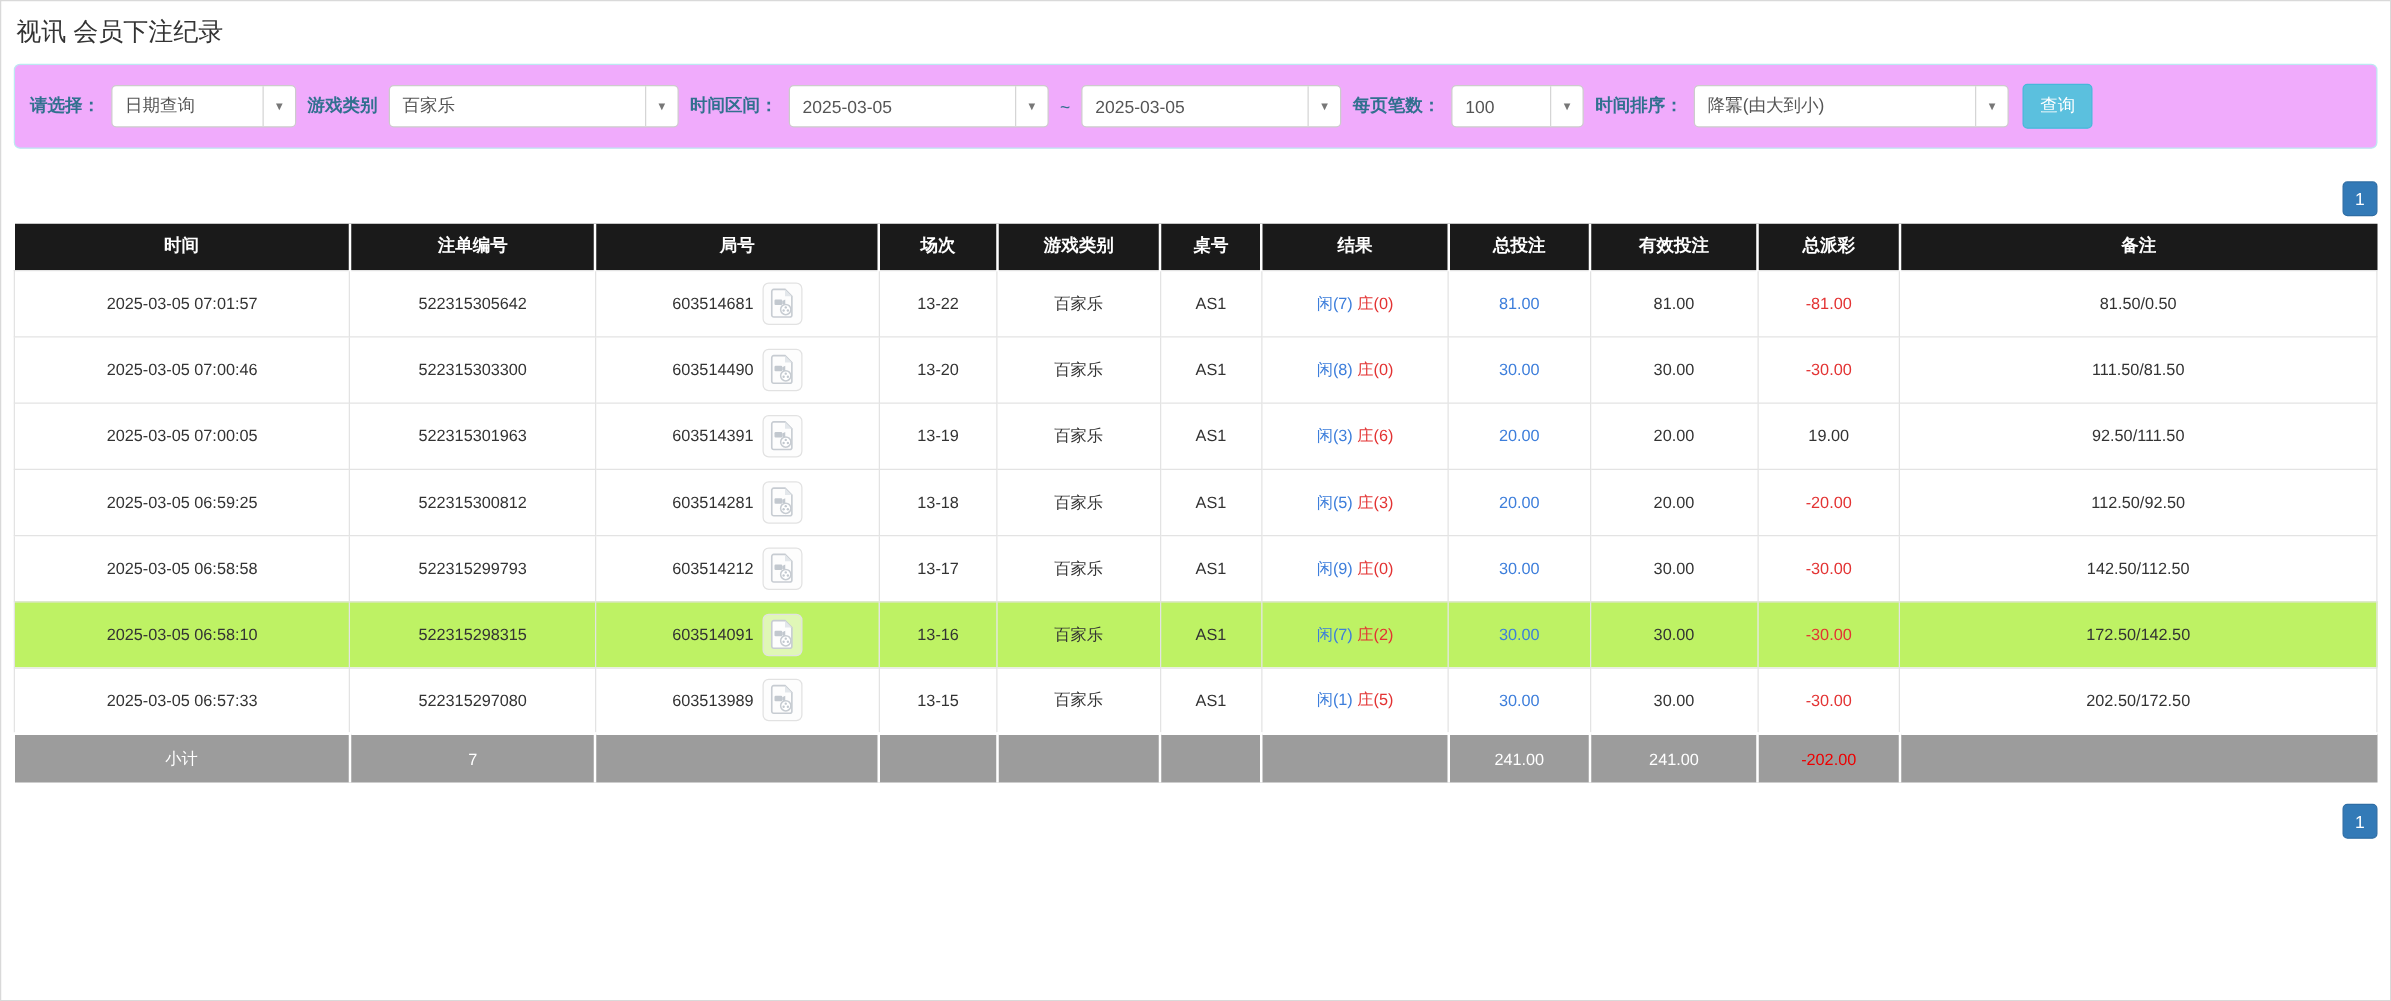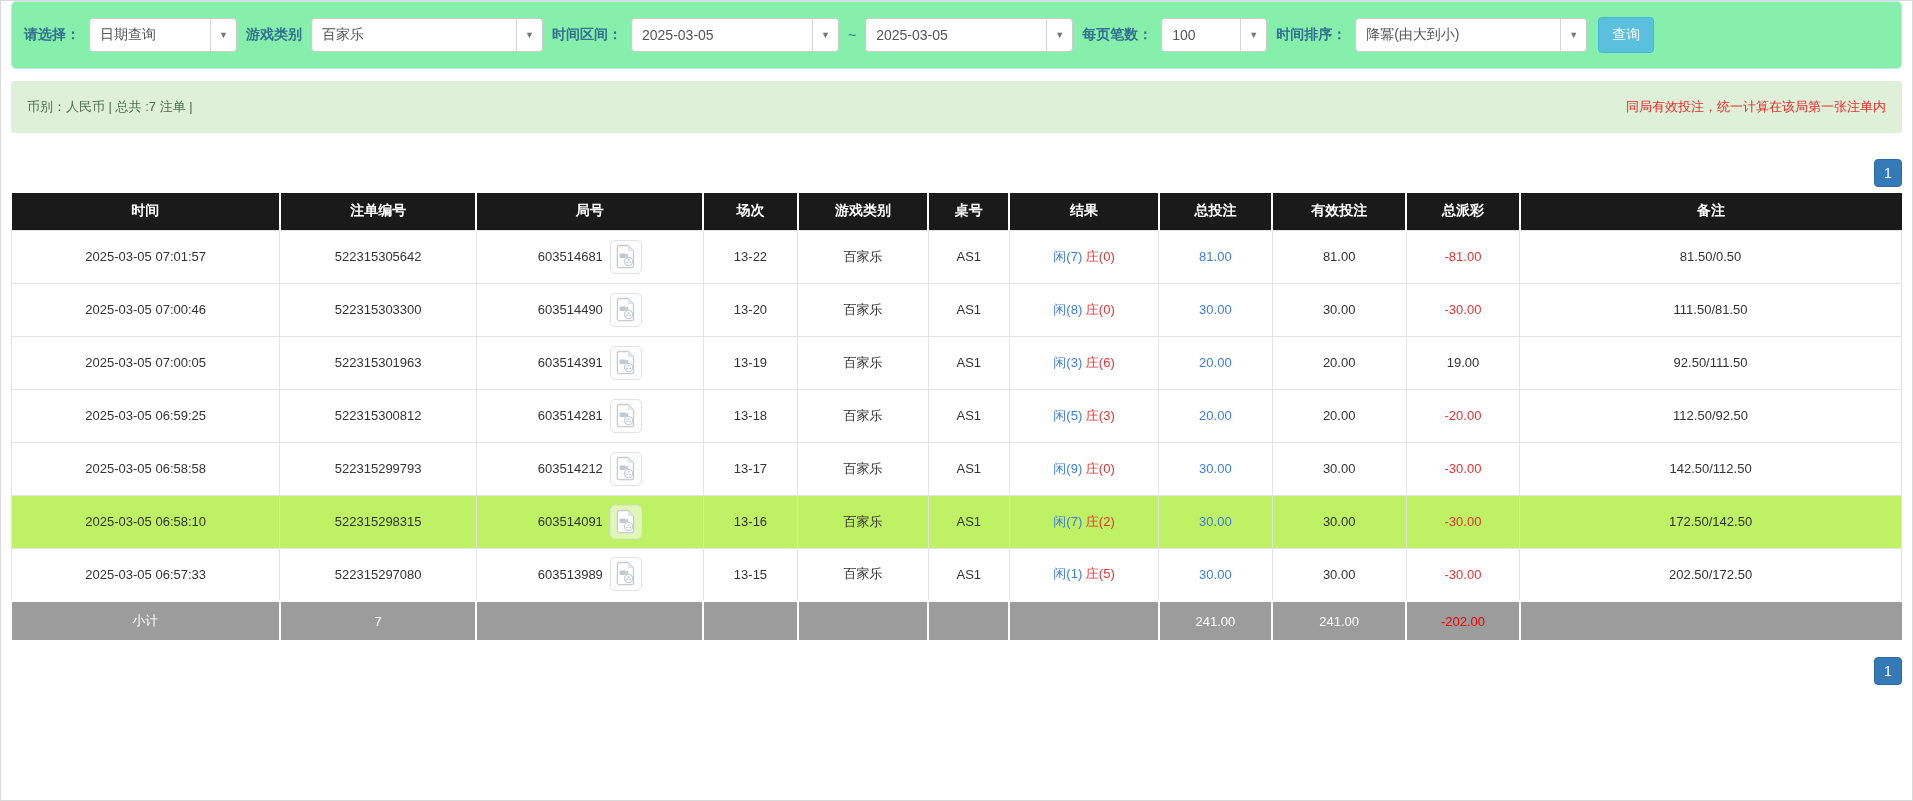--- a/index.html
+++ b/index.html
@@ -4,29 +4,29 @@
 <style>
   * { box-sizing: border-box; margin: 0; padding: 0; }
   html,body { width: 1913px; height: 801px; background:#fff; overflow:hidden;
     font-family: "Liberation Sans", sans-serif; }
   body { border:1px solid #d9d9d9; }
   .page { padding: 0 10px; }
 
   .page-title { font-size:20px; font-weight:400; color:#333; padding:11px 2px 12px; }
 
   
-  .filter-panel { background:#86efac; border:1px solid #bce8f1; border-radius:5px;
+  .filter-panel { background:#f0abfc; border:1px solid #bce8f1; border-radius:5px;
     padding:15px 12px; display:flex; align-items:center; gap:9px; }
   .f-label { color:#31708f; font-weight:bold; font-size:14px; white-space:nowrap; }
   .combo { background:#fff; border:1px solid #ccc; border-radius:4px; height:34px;
     display:inline-flex; align-items:center; justify-content:space-between; cursor:pointer; }
   .combo .txt { padding:0 10px; font-size:14px; color:#555; white-space:nowrap; }
   .combo .arrow { width:26px; align-self:stretch; display:flex; align-items:center;
     justify-content:center; border-left:1px solid #d5d5d5; color:#777; font-size:9px; }
-  .w-query{width:148px}.w-game{width:232px}.w-date{width:208px}.w-size{width:106px}.w-order{width:232px}
+  .w-query{width:148px}.w-game{width:232px}.w-date{width:208px}.w-size{width:106px}.w-order{width:252px}
   .tilde { color:#31708f; font-size:14px; }
   .search-btn { background:#5bc0de; border:1px solid #46b8da; color:#fff; font-size:14px;
     border-radius:4px; padding:8px 13px; cursor:pointer; margin-left:2px; }
 
   
   .summary-bar { margin-top:12px; background:#dff0d8; border:1px solid #e2efda; border-radius:3px;
     padding:16px 15px; display:flex; justify-content:space-between; align-items:center; }
   .summary-left { color:#4e6e50; font-size:13px; }
   .summary-note { color:#e52b2b; font-size:13px; }
 
@@ -54,20 +54,21 @@
   .foot-red { color:#ee0000; }
   .round-cell { display:inline-flex; align-items:center; gap:7px; }
   .video-btn { background:rgba(252,252,252,.55); border:1px solid #e2e2e2; border-radius:5px;
     padding:3px 5px 1px; cursor:pointer; }
 </style>
 </head>
 <body>
 
 <div class="page">
 
+  <div class="page-title">视讯 会员下注纪录</div>
 
   <div class="filter-panel">
     <span class="f-label">请选择：</span>
     <div class="combo w-query">
       <span class="txt">日期查询</span>
       <span class="arrow">▼</span>
     </div>
 
     <span class="f-label">游戏类别</span>
     <div class="combo w-game">
@@ -94,24 +95,20 @@
 
     <span class="f-label">时间排序：</span>
     <div class="combo w-order">
       <span class="txt">降冪(由大到小)</span>
       <span class="arrow">▼</span>
     </div>
 
     <button class="search-btn">查询</button>
   </div>
 
-  <div class="summary-bar">
-    <span class="summary-left">币别：人民币 | 总共 :7 注单 |</span>
-    <span class="summary-note">同局有效投注，统一计算在该局第一张注单内</span>
-  </div>
 
   <div class="pager top">
     <button class="page-btn">1</button>
   </div>
 
   <table>
     <colgroup>
       <col class="c0">
         <col class="c1">
         <col class="c2">

